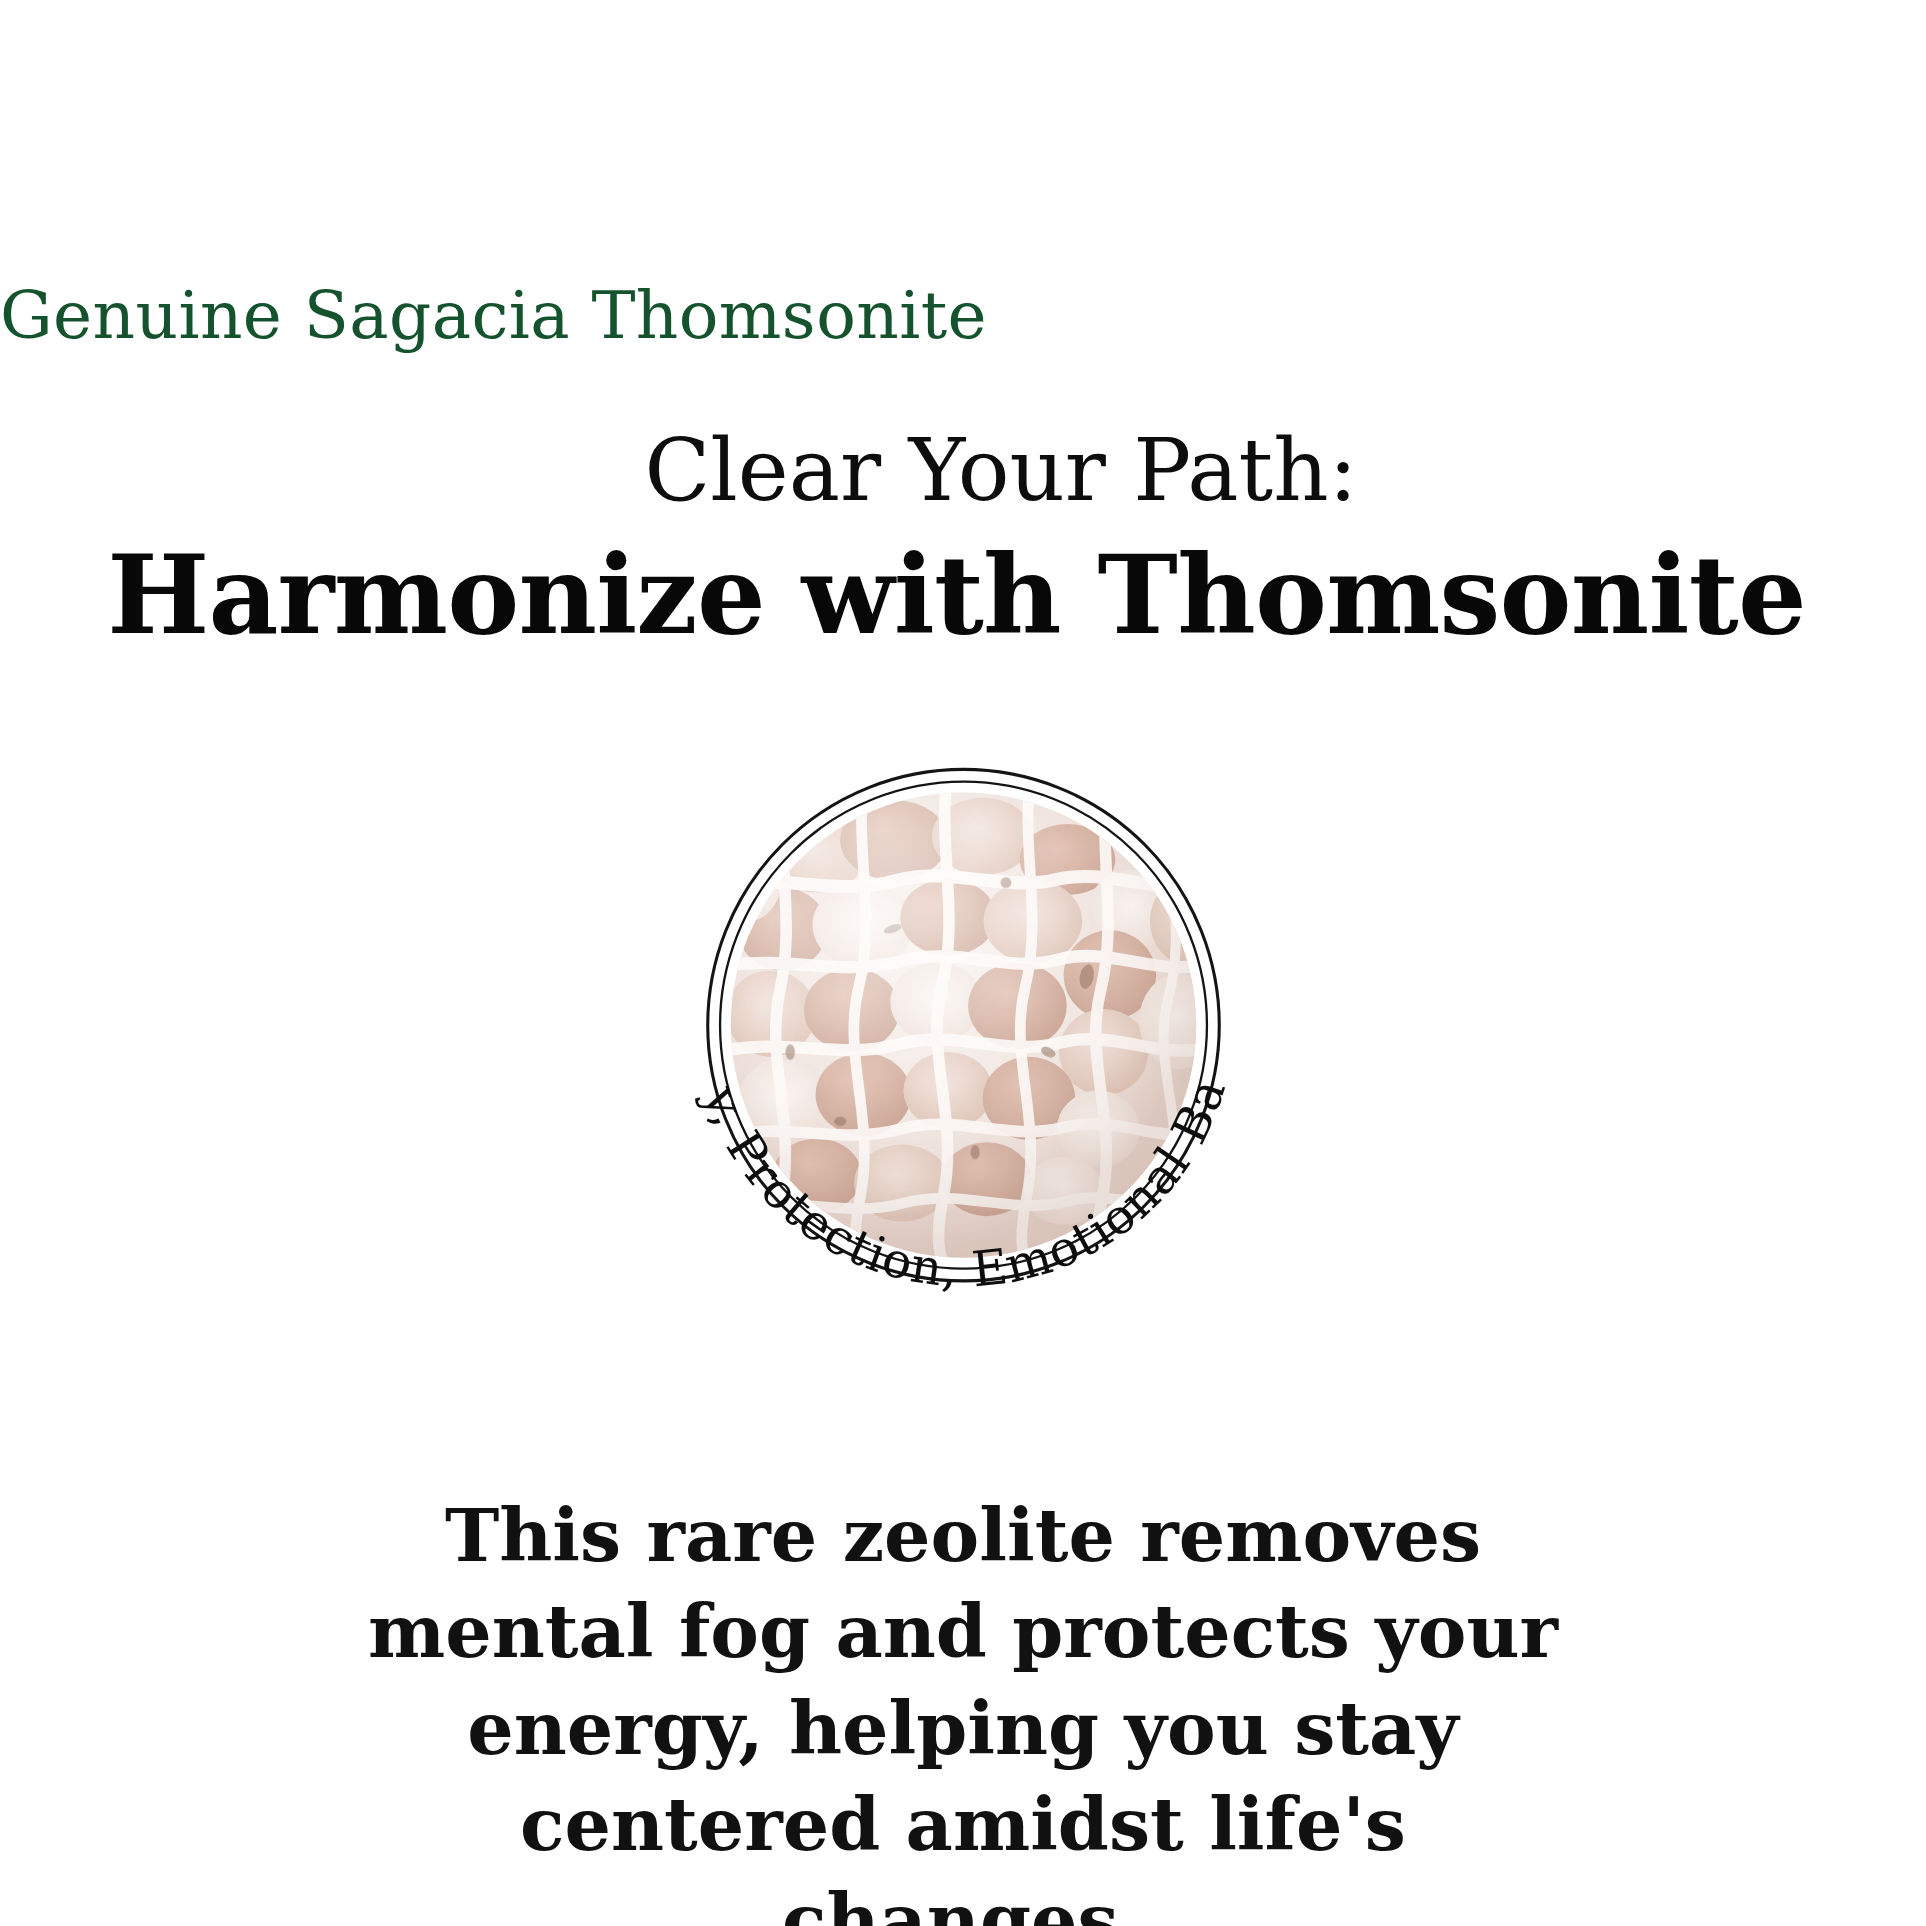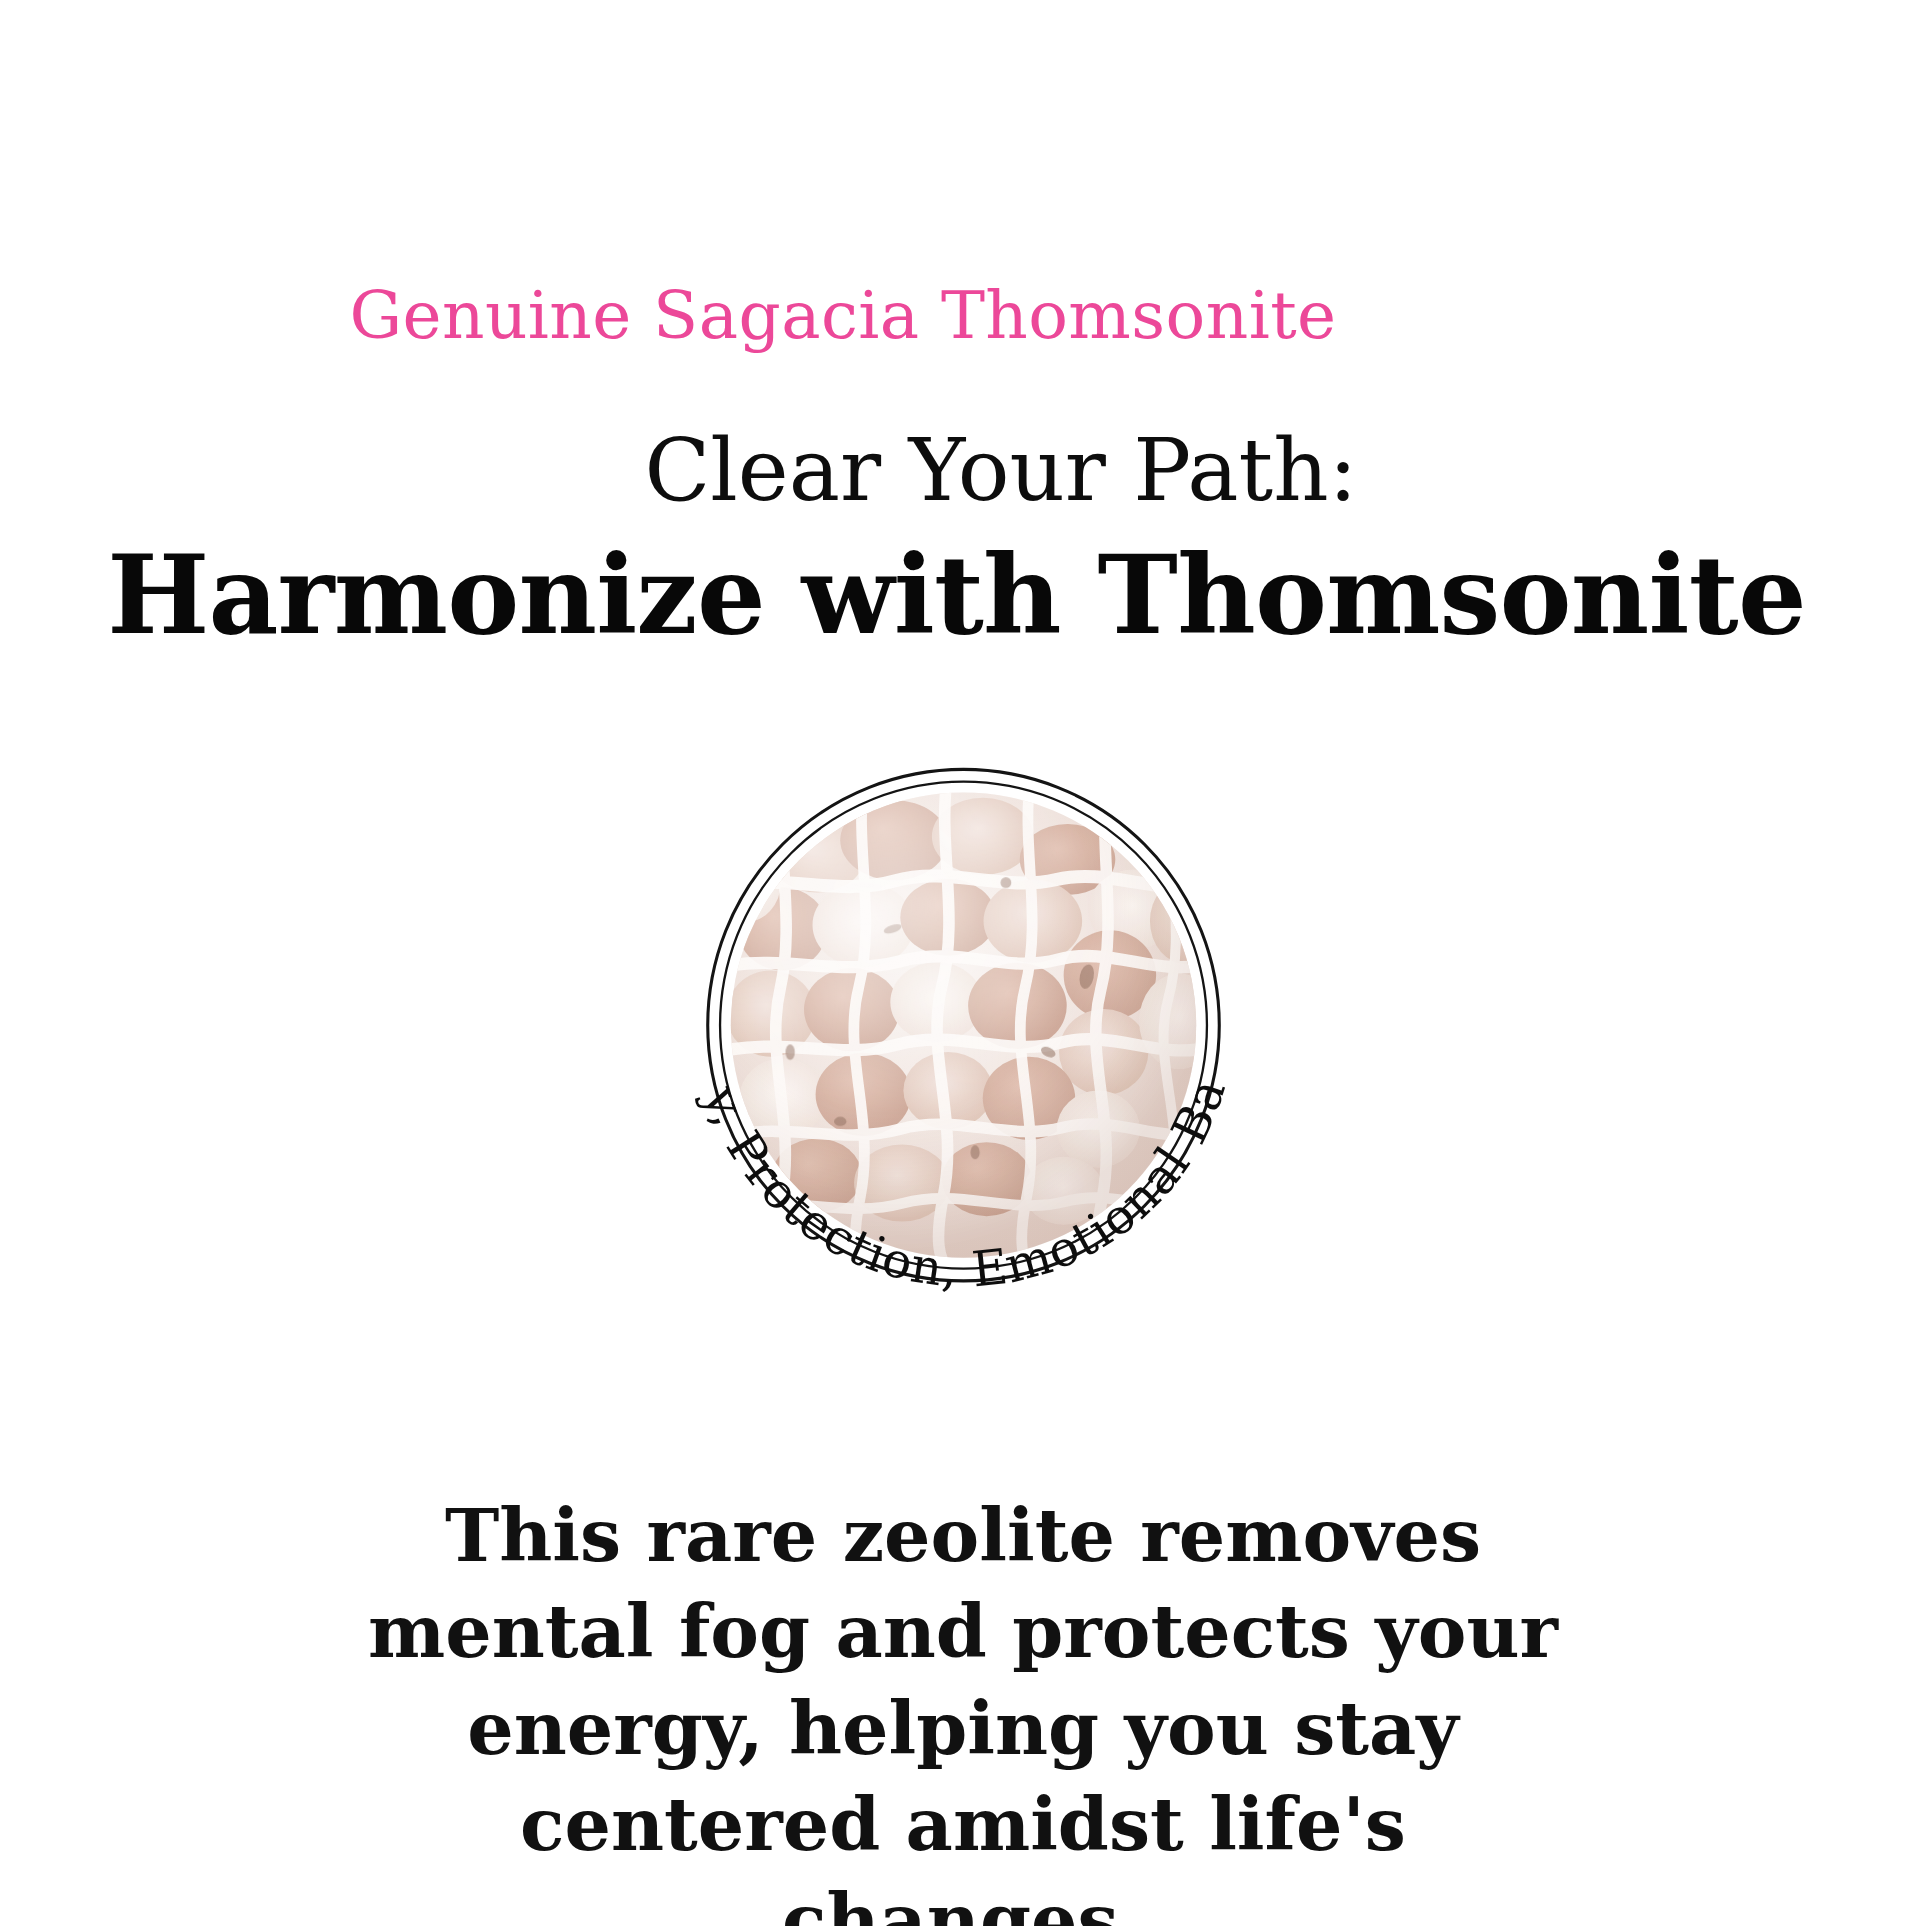--- a/index.html
+++ b/index.html
@@ -20,26 +20,25 @@
     height: 1926px;
     box-sizing: border-box;
   }
 
   
   .eyebrow {
     position: absolute;
     top: 277px;
     left: 0;
     width: 1686px;
-    text-align: center;
     font-family: "DejaVu Serif", "Liberation Serif", serif;
     font-size: 66px;
     font-weight: 400;
     letter-spacing: 0.4px;
-    color: #ec4899;
+    color: #14532d;
     white-space: nowrap;
   }
   .headline-1 {
     position: absolute;
     top: 420px;
     left: 0;
     width: 1926px;
     text-align: center;
     font-family: "DejaVu Serif", "Liberation Serif", serif;
     font-size: 86px;

